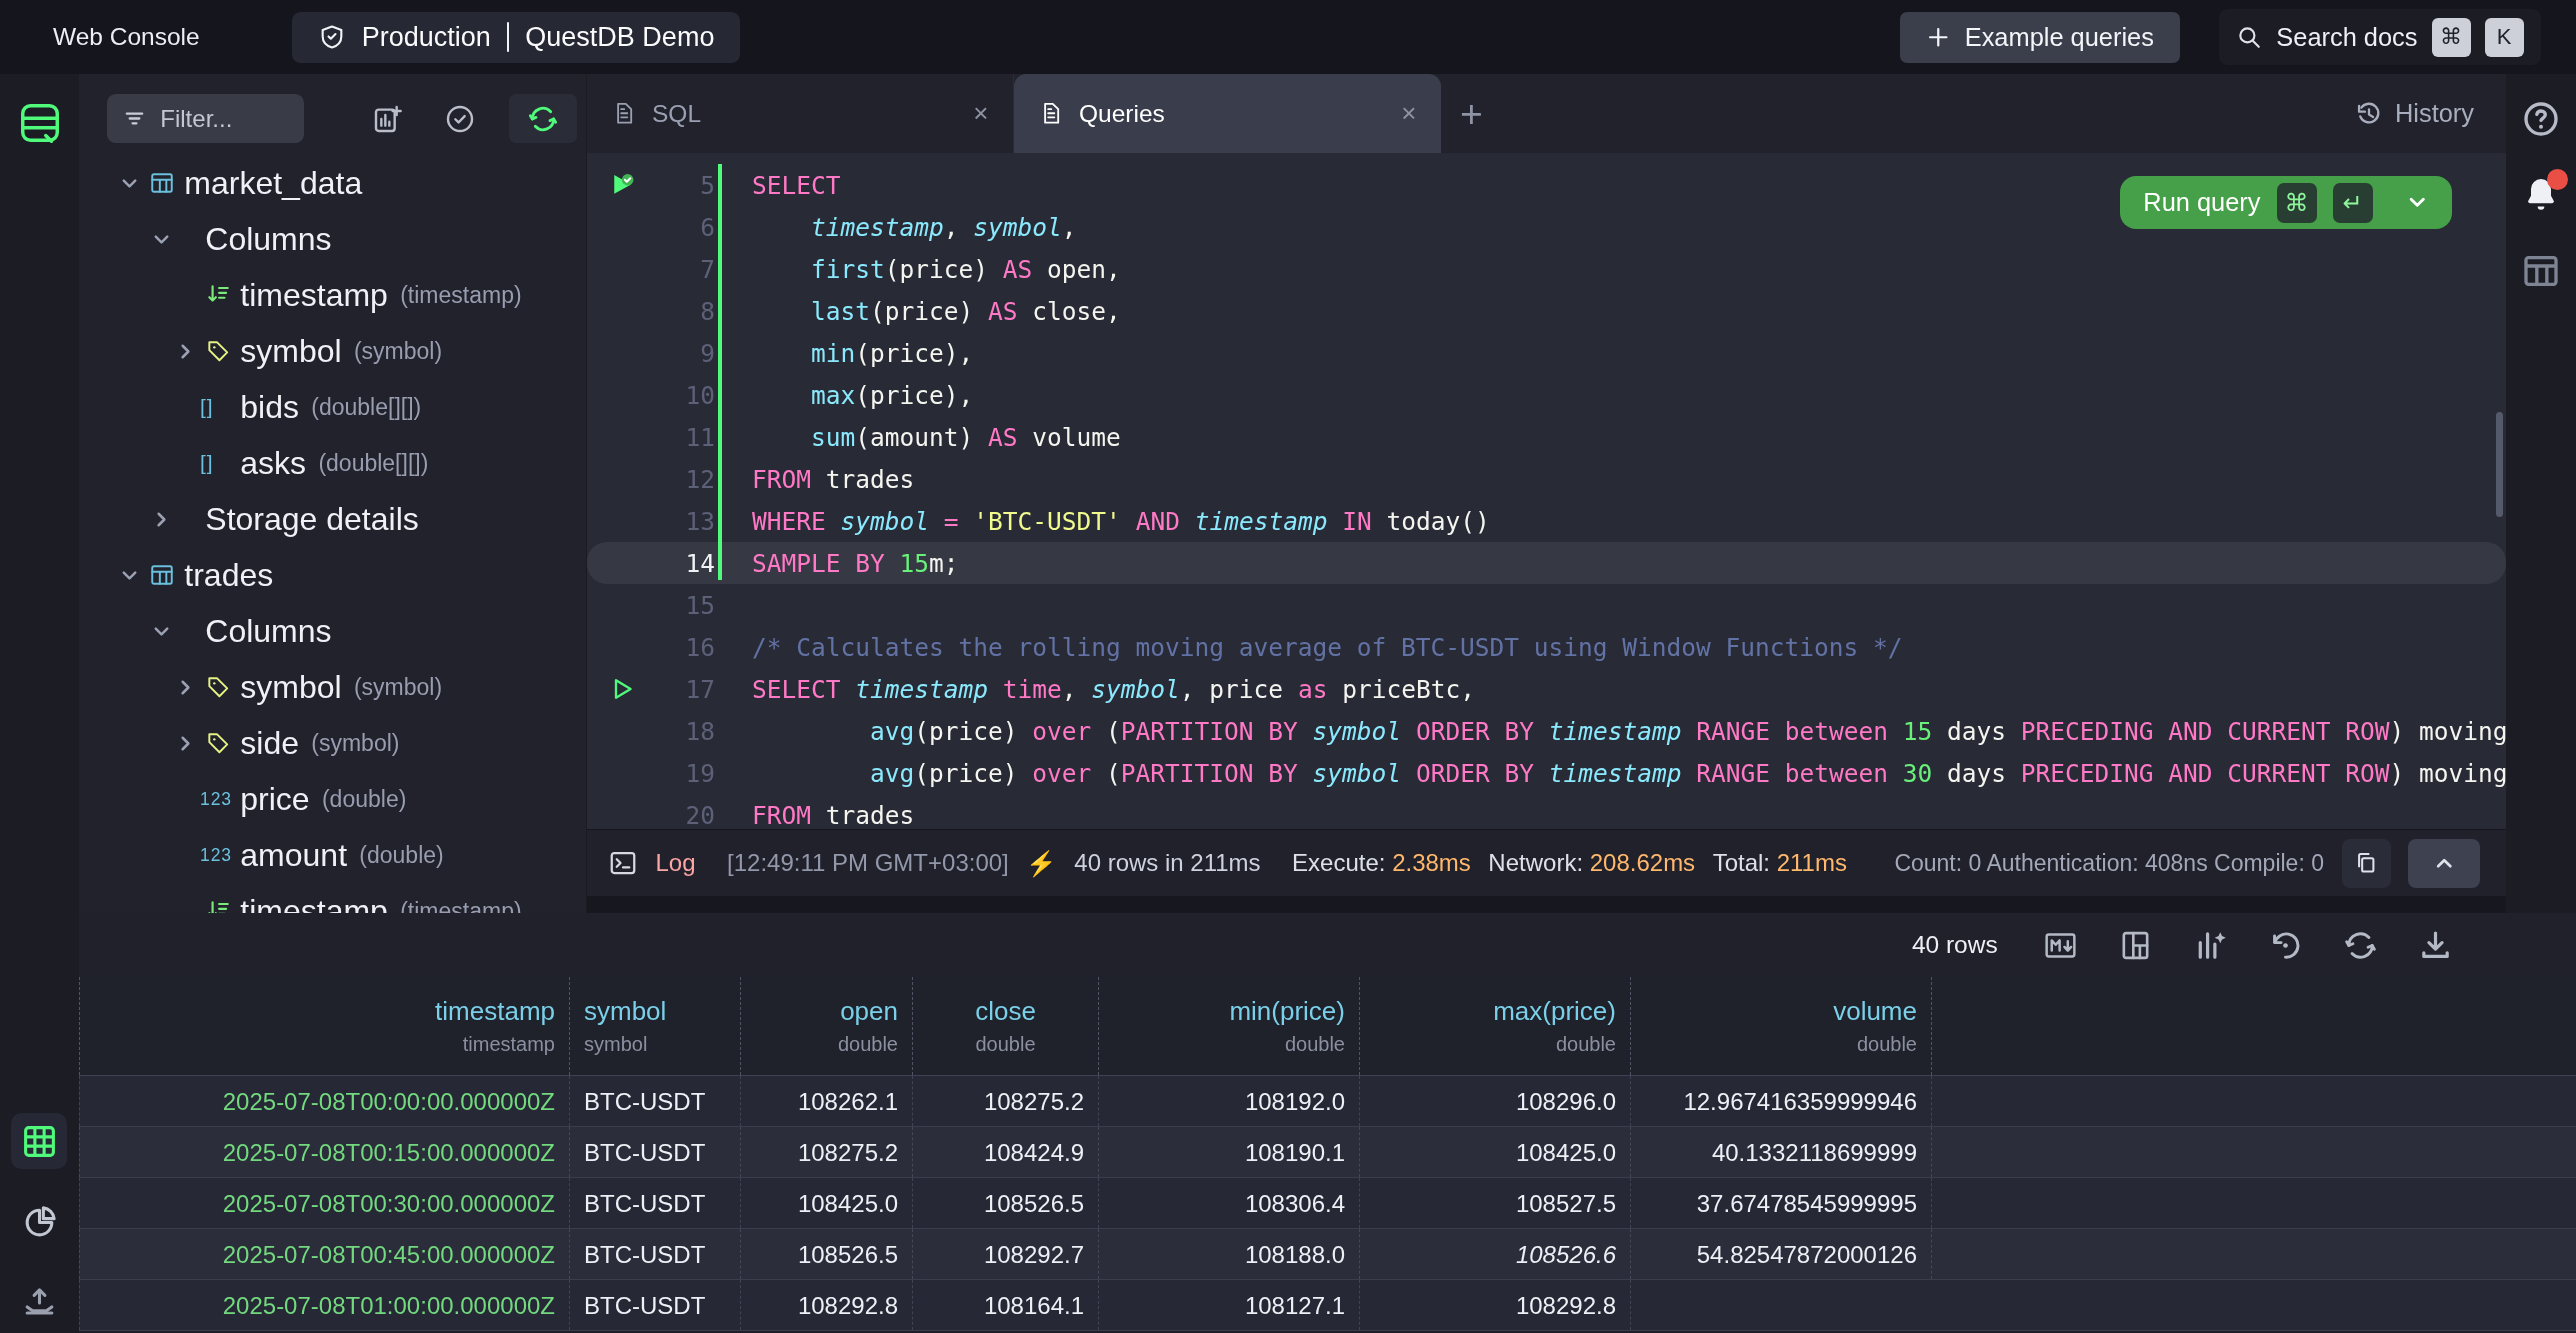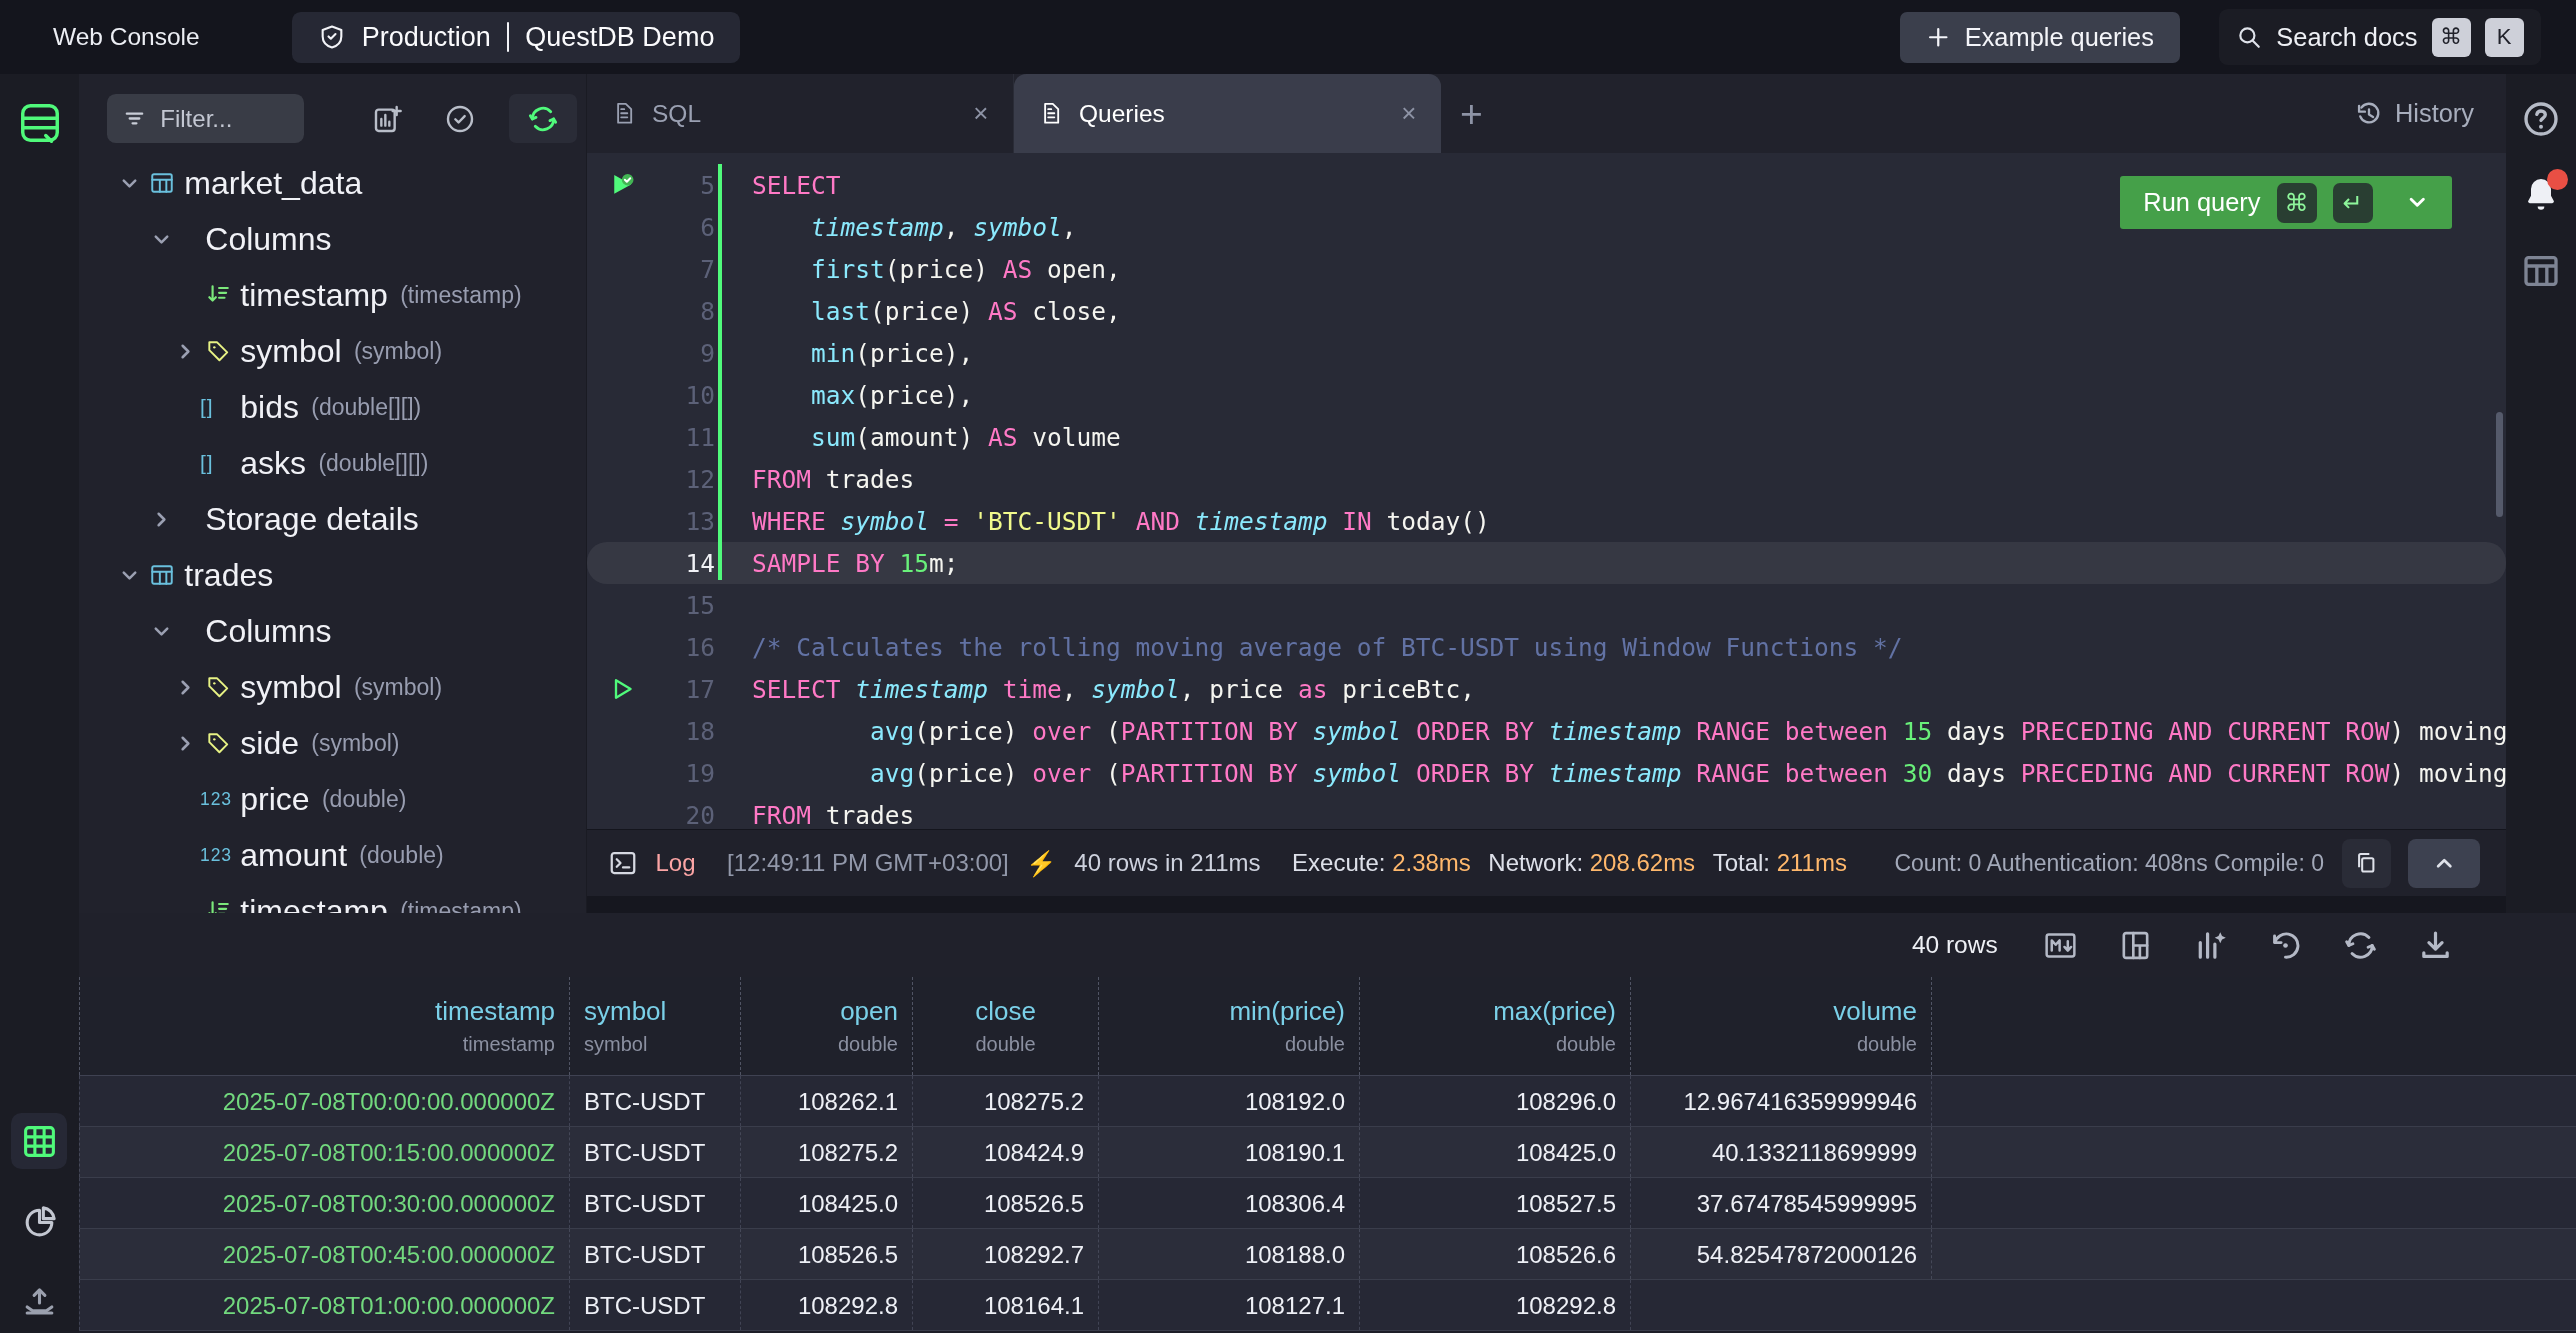--- a/index.html
+++ b/index.html
@@ -98,21 +98,21 @@
   .lnum.cur { color:#f1f2f6; }
   .ltext { padding-left:37px; }
   .run-range { position:absolute; left:131px; width:4.4px; background:var(--accent_green); z-index:1; }
   .t-kw { color:var(--keyword); }
   .t-fn { color:var(--function); }
   .t-col { color:var(--function); font-style:italic; }
   .t-str { color:var(--string); }
   .t-num { color:var(--number); }
   .t-cm { color:var(--comment); }
   .t-pl { color:#f5f5f0; }
-  .run-btn { position:absolute; top:23px; right:54px; height:53px; border:none; border-radius:3px;
+  .run-btn { position:absolute; top:23px; right:54px; height:53px; border:none; border-radius:16px;
     background:var(--run_green); color:#ffffff; display:flex; align-items:center; gap:16px;
     padding:16px 23px; font-size:25.4px; font-family:"Liberation Sans", sans-serif; cursor:pointer; z-index:5; }
   .run-kbd { width:40px; height:40px; border-radius:7px; background:rgba(33,34,44,.78);
     color:#8ef59b; display:flex; align-items:center; justify-content:center; font-size:24px; }
   .run-btn .icon { width:24.5px; height:24.5px; color:#fff; margin-left:16px; }
   .vscroll-thumb { position:absolute; right:2.6px; top:259px; width:7px; height:105px;
     background:#555a6b; border-radius:3.5px; }
 
   .logbar { height:67px; background:#20212b; border-top:1.8px solid #14151d; display:flex;
     align-items:center; padding:0 26px 0 21px; gap:17.5px; font-size:24px; }
@@ -663,21 +663,21 @@
               <div class="tcell al-r" style="width: 261px;">108306.4</div>
               <div class="tcell al-r" style="width: 271px;">108527.5</div>
               <div class="tcell al-r" style="width: 301px;">37.67478545999995</div>
             </div>
             <div class="trow even">
               <div class="tcell al-r ts" style="width: 491px;">2025-07-08T00:45:00.000000Z</div>
               <div class="tcell al-l" style="width: 171px;">BTC-USDT</div>
               <div class="tcell al-r" style="width: 172px;">108526.5</div>
               <div class="tcell al-r" style="width: 186px;">108292.7</div>
               <div class="tcell al-r" style="width: 261px;">108188.0</div>
-              <div class="tcell al-r" style="width: 271px;">108526.6</div>
+              <div class="tcell al-r" style="width: 271px; font-style: italic;">108526.6</div>
               <div class="tcell al-r" style="width: 301px;">54.82547872000126</div>
             </div>
             <div class="trow odd">
               <div class="tcell al-r ts" style="width: 491px;">2025-07-08T01:00:00.000000Z</div>
               <div class="tcell al-l" style="width: 171px;">BTC-USDT</div>
               <div class="tcell al-r" style="width: 172px;">108292.8</div>
               <div class="tcell al-r" style="width: 186px;">108164.1</div>
               <div class="tcell al-r" style="width: 261px;">108127.1</div>
               <div class="tcell al-r" style="width: 271px;">108292.8</div>
             </div>

